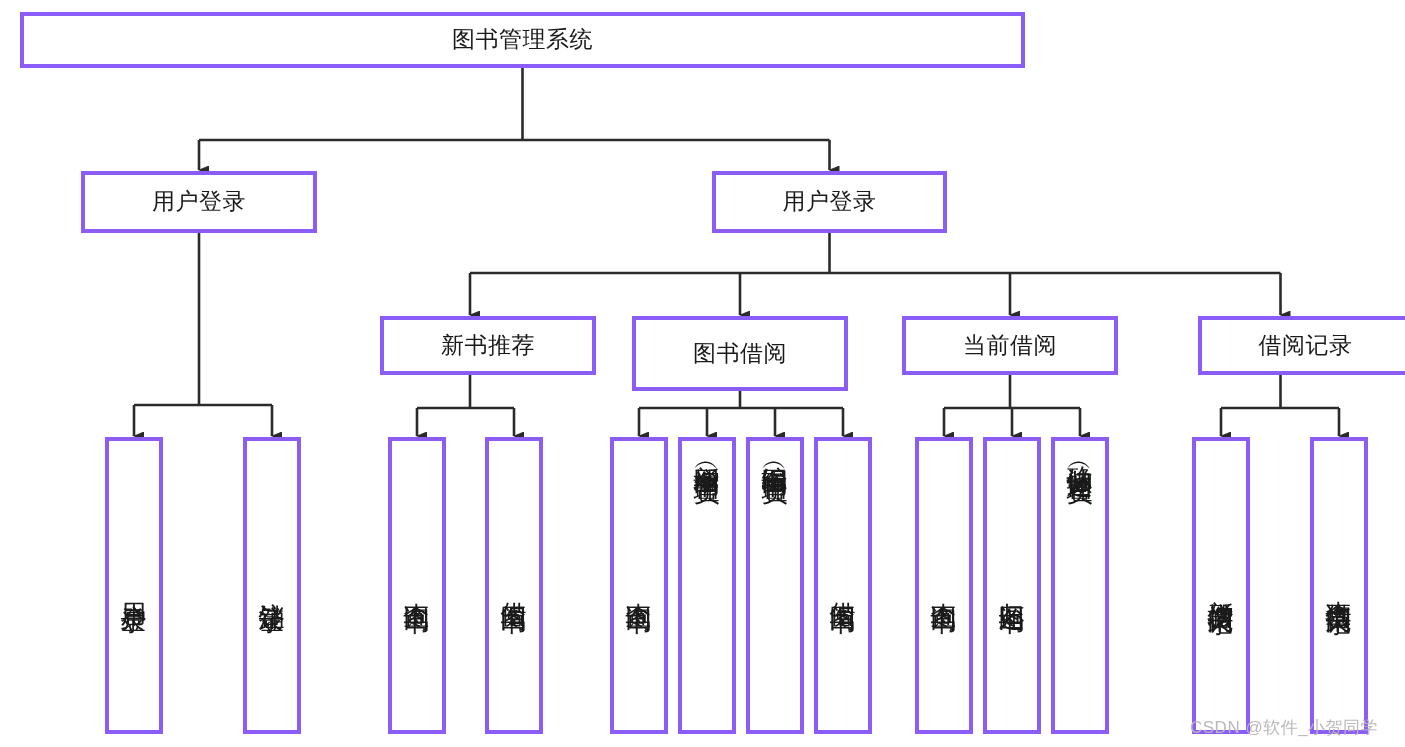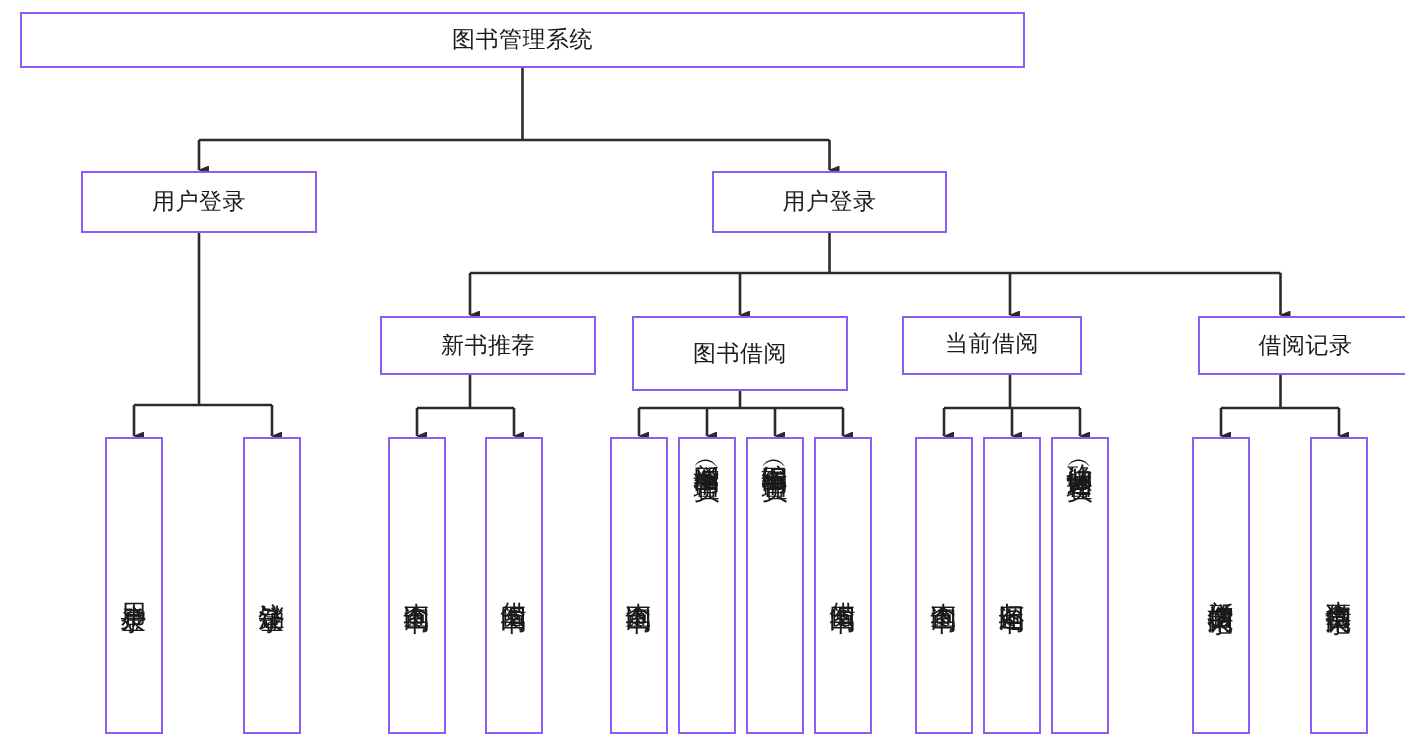--- a/index.html
+++ b/index.html
@@ -21,21 +21,21 @@
     position: absolute;
     left: 0;
     top: 0;
     width: 1405px;
     height: 747px;
   }
   .node {
     position: absolute;
     box-sizing: border-box;
     background: #ffffff;
-    border: 2px solid #8b5cf6;
+    border: 4px solid #8b5cf6;
     display: flex;
     align-items: center;
     justify-content: center;
     color: #1a1a1a;
   }
   .node-label {
     display: block;
     text-align: center;
     line-height: 1.18;
     white-space: pre;
@@ -126,21 +126,21 @@
       </div>
       <div class="node horizontal" style="left: 712px; top: 171px; width: 235px; height: 62px;">
         <span class="node-label">用户登录</span>
       </div>
       <div class="node horizontal" style="left: 380px; top: 316px; width: 216px; height: 59px;">
         <span class="node-label">新书推荐</span>
       </div>
       <div class="node horizontal" style="left: 632px; top: 316px; width: 216px; height: 75px;">
         <span class="node-label">图书借阅</span>
       </div>
-      <div class="node horizontal" style="left: 902px; top: 316px; width: 180px; height: 59px; font-family: Liberation Mono, monospace;">
+      <div class="node horizontal" style="left: 902px; top: 316px; width: 216px; height: 59px;">
         <span class="node-label">当前借阅</span>
       </div>
       <div class="node horizontal" style="left: 1173px; top: 316px; width: 215px; height: 59px; margin-left: 25px;">
         <span class="node-label">借阅记录</span>
       </div>
       <div class="node vertical" style="left: 105px; top: 437px; width: 58px; height: 297px;">
         <span class="node-label">用户登录</span>
       </div>
       <div class="node vertical" style="left: 243px; top: 437px; width: 58px; height: 297px;">
         <span class="node-label">注销登录</span>
@@ -173,14 +173,15 @@
         <span class="node-label">确认归还（管理员）</span>
       </div>
       <div class="node vertical" style="left: 1192px; top: 437px; width: 58px; height: 297px;">
         <span class="node-label">新增借阅记录</span>
       </div>
       <div class="node vertical" style="left: 1310px; top: 437px; width: 58px; height: 297px;">
         <span class="node-label">查询借阅记录</span>
       </div>
     </div>
 
+  <div class="watermark" style="left: 1190px; top: 716px; color: rgb(185, 185, 185);">CSDN @软件_小贺同学</div>
 
 </div>
 
 </body></html>

